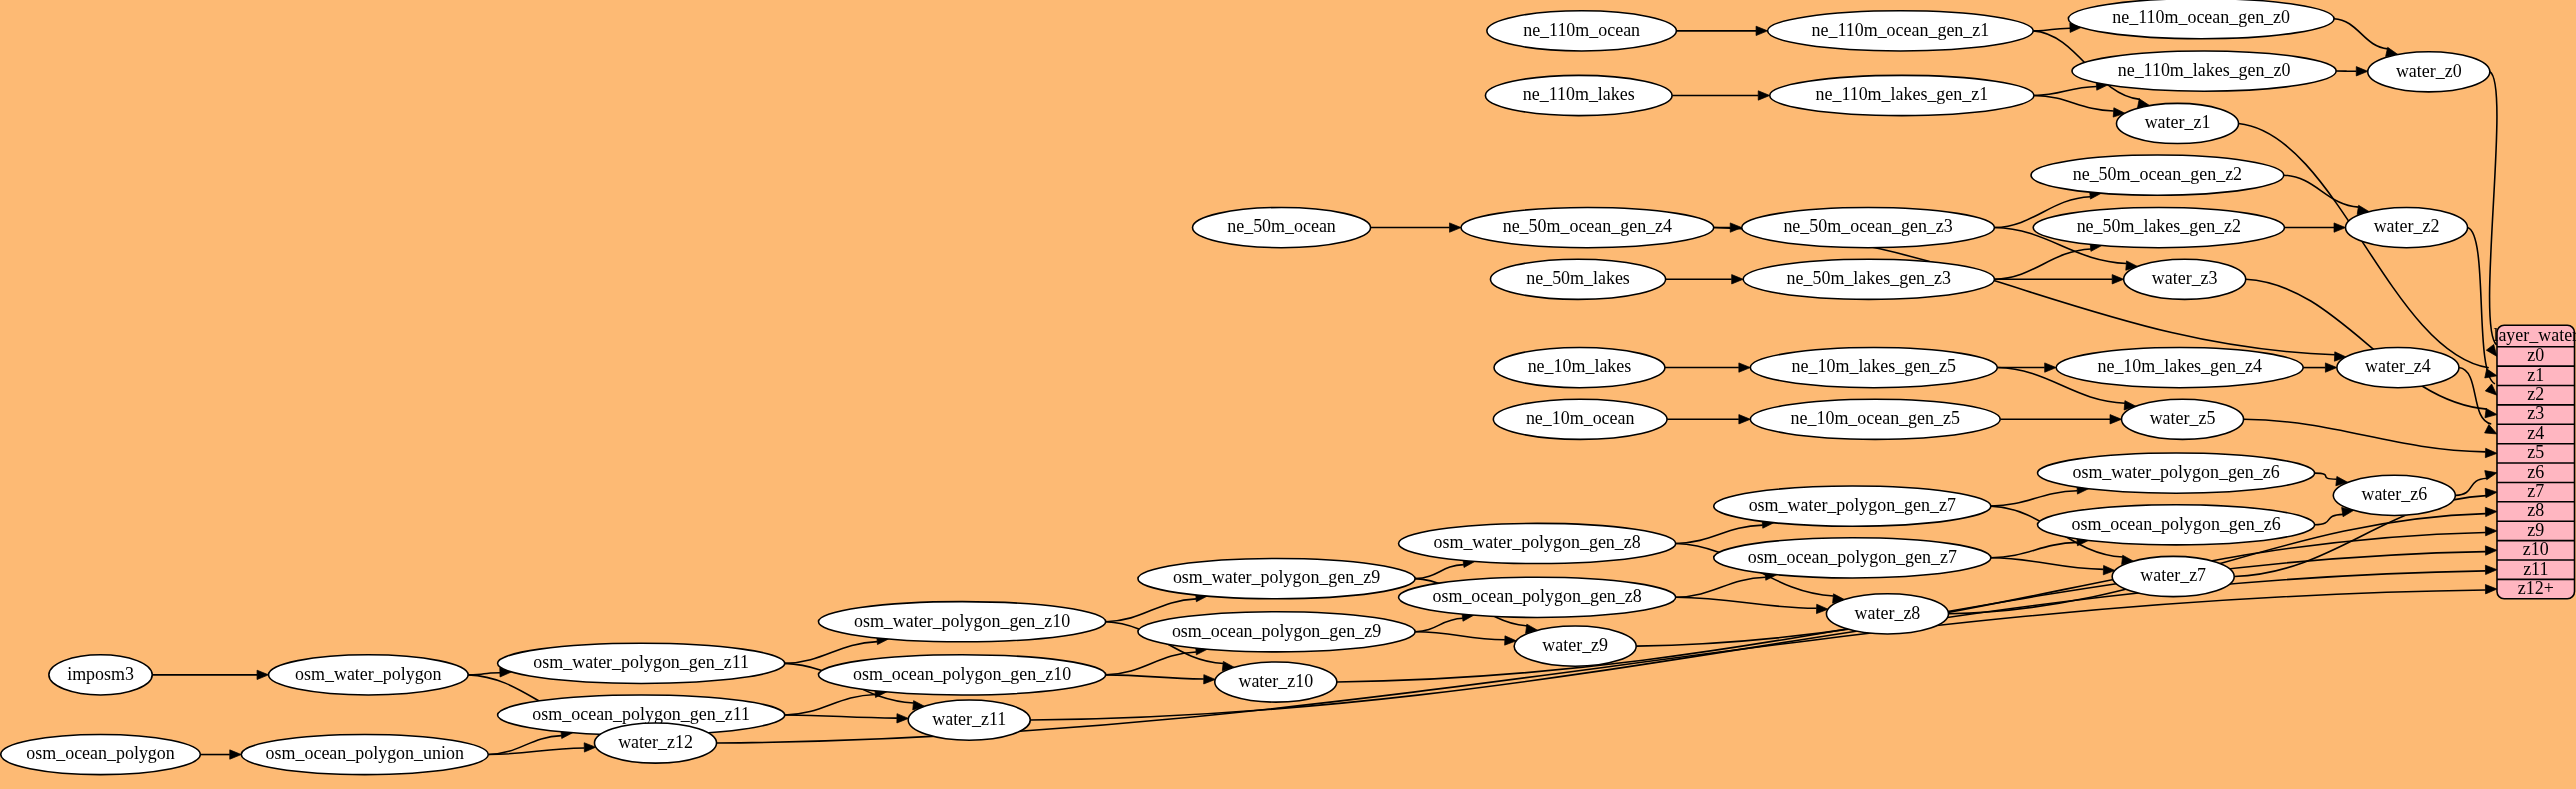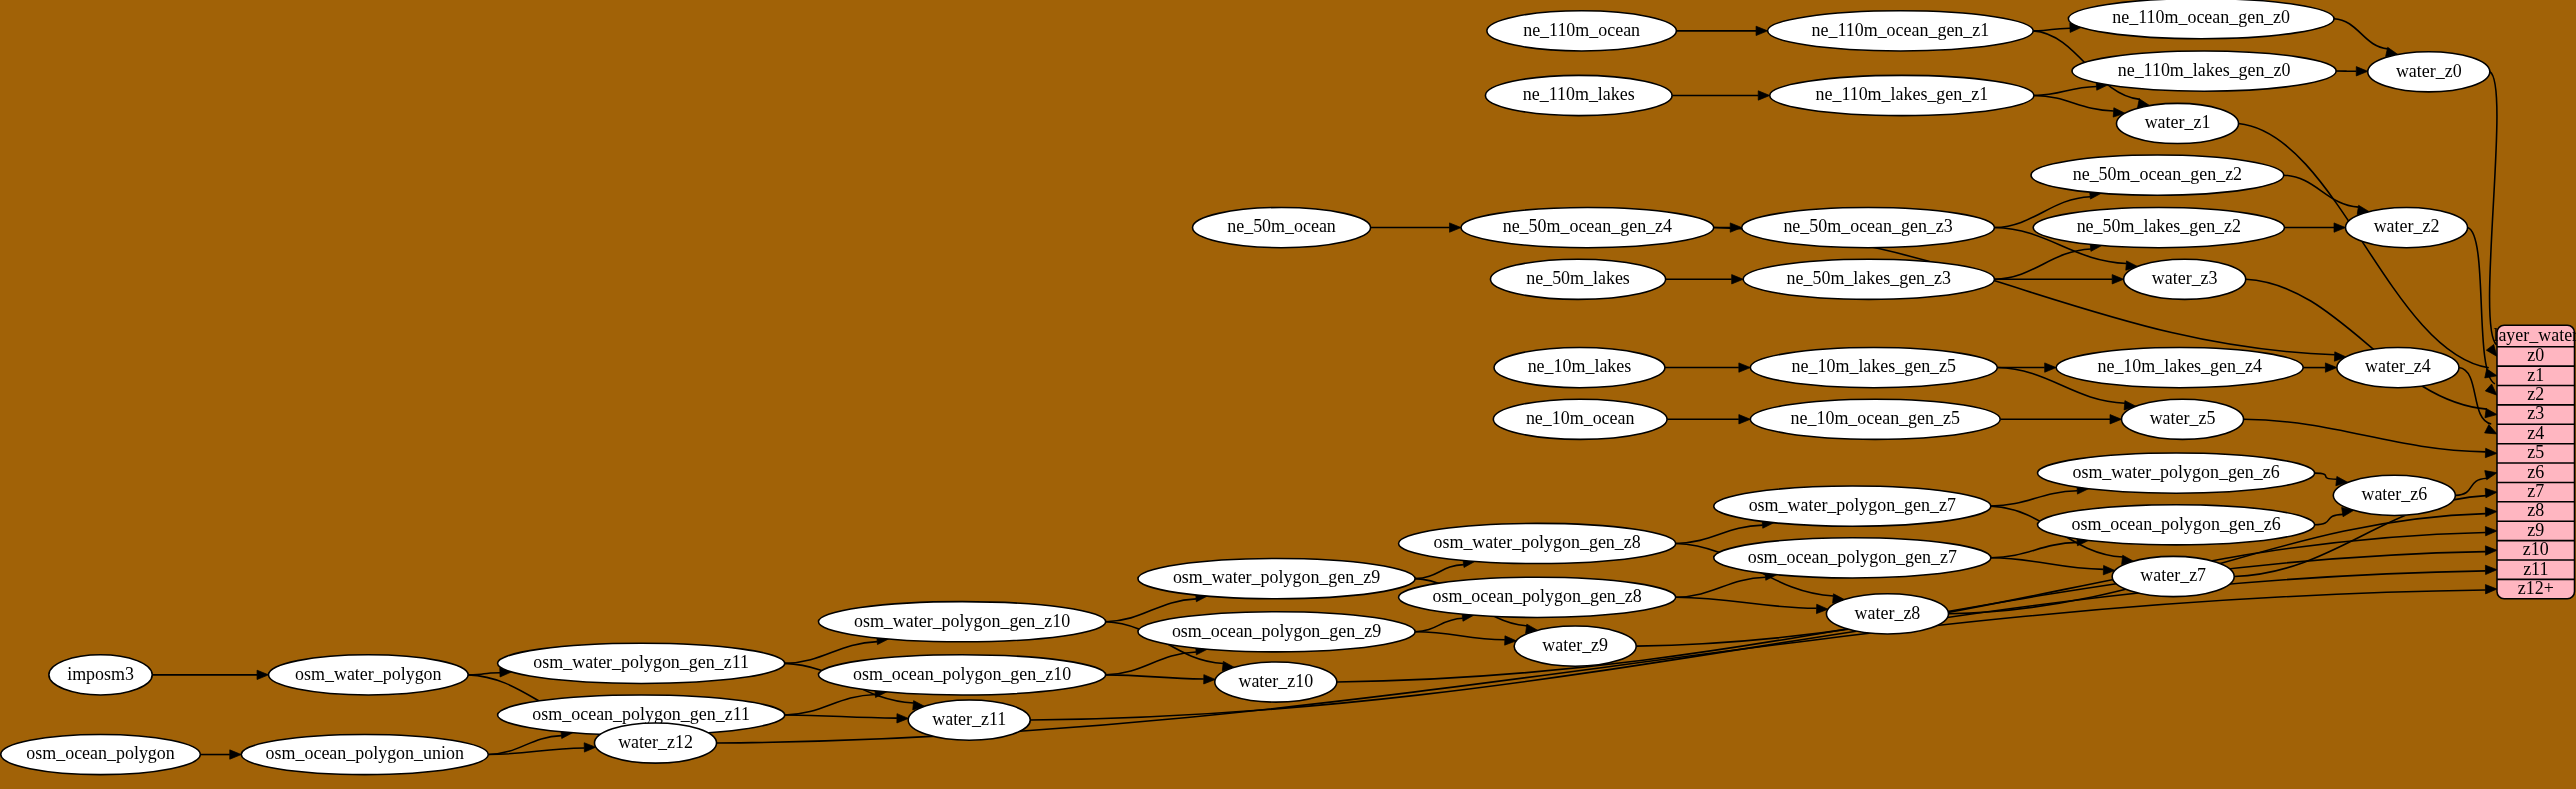--- a/index.html
+++ b/index.html
@@ -4,21 +4,21 @@
 <style>
   html, body {
     margin: 0;
     padding: 0;
     background: #ffffff;
   }
   #canvas {
     position: relative;
     width: 2576px;
     height: 789px;
-    background: #a16207;
+    background: #fdba74;
     overflow: hidden;
     font-family: "Liberation Serif", "DejaVu Serif", serif;
   }
   svg.graph {
     position: absolute;
     left: 0;
     top: 0;
     width: 2576px;
     height: 789px;
   }

